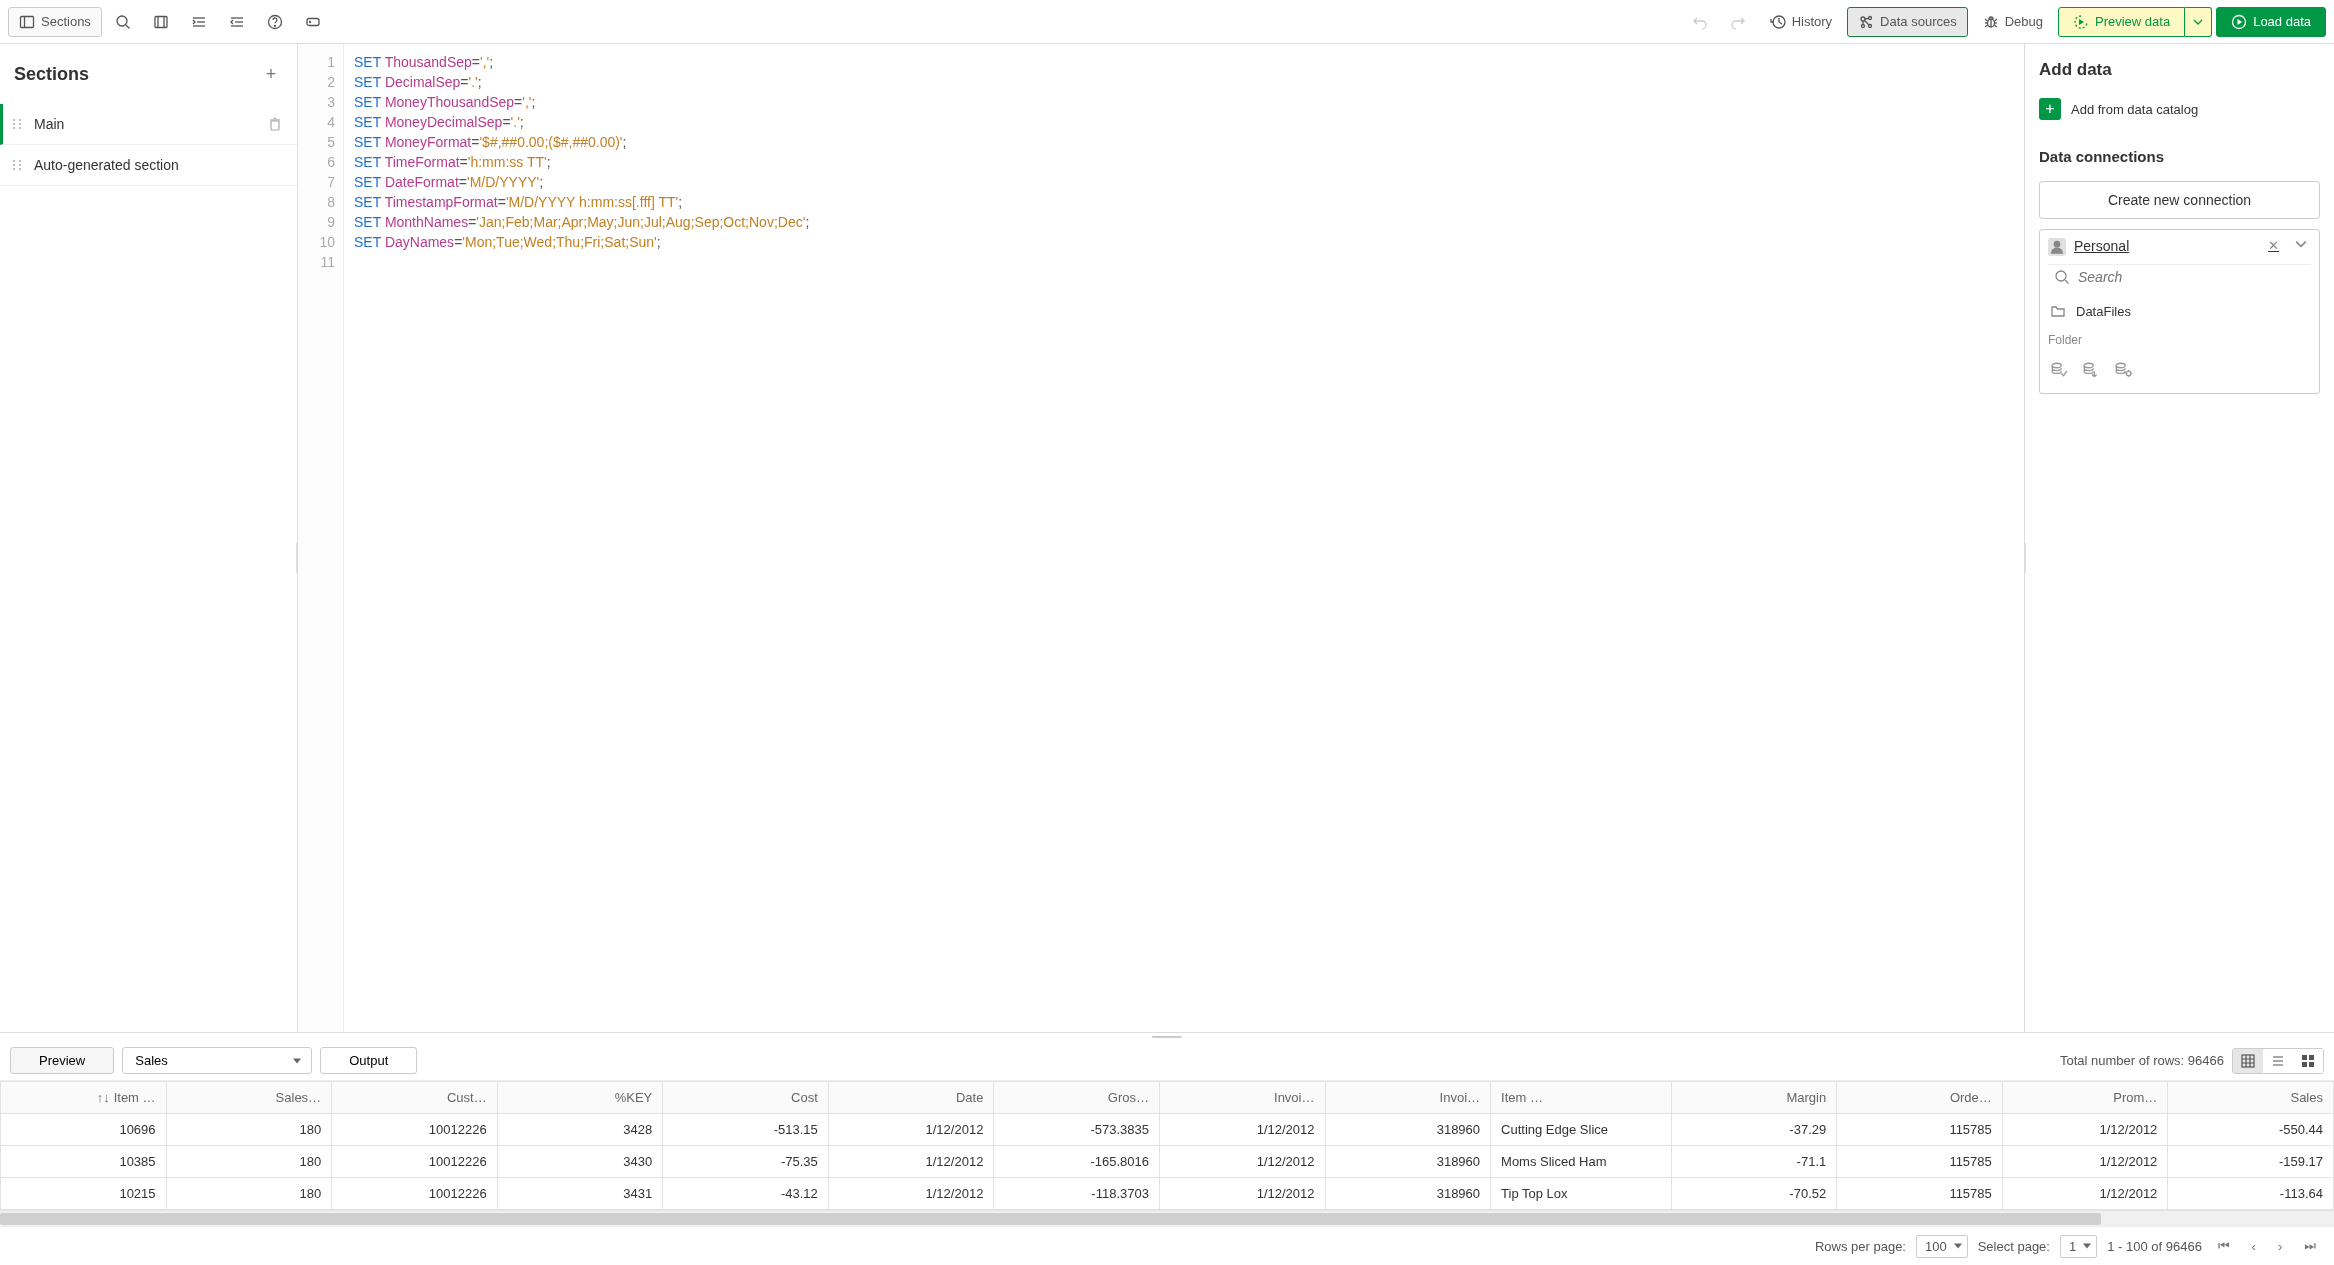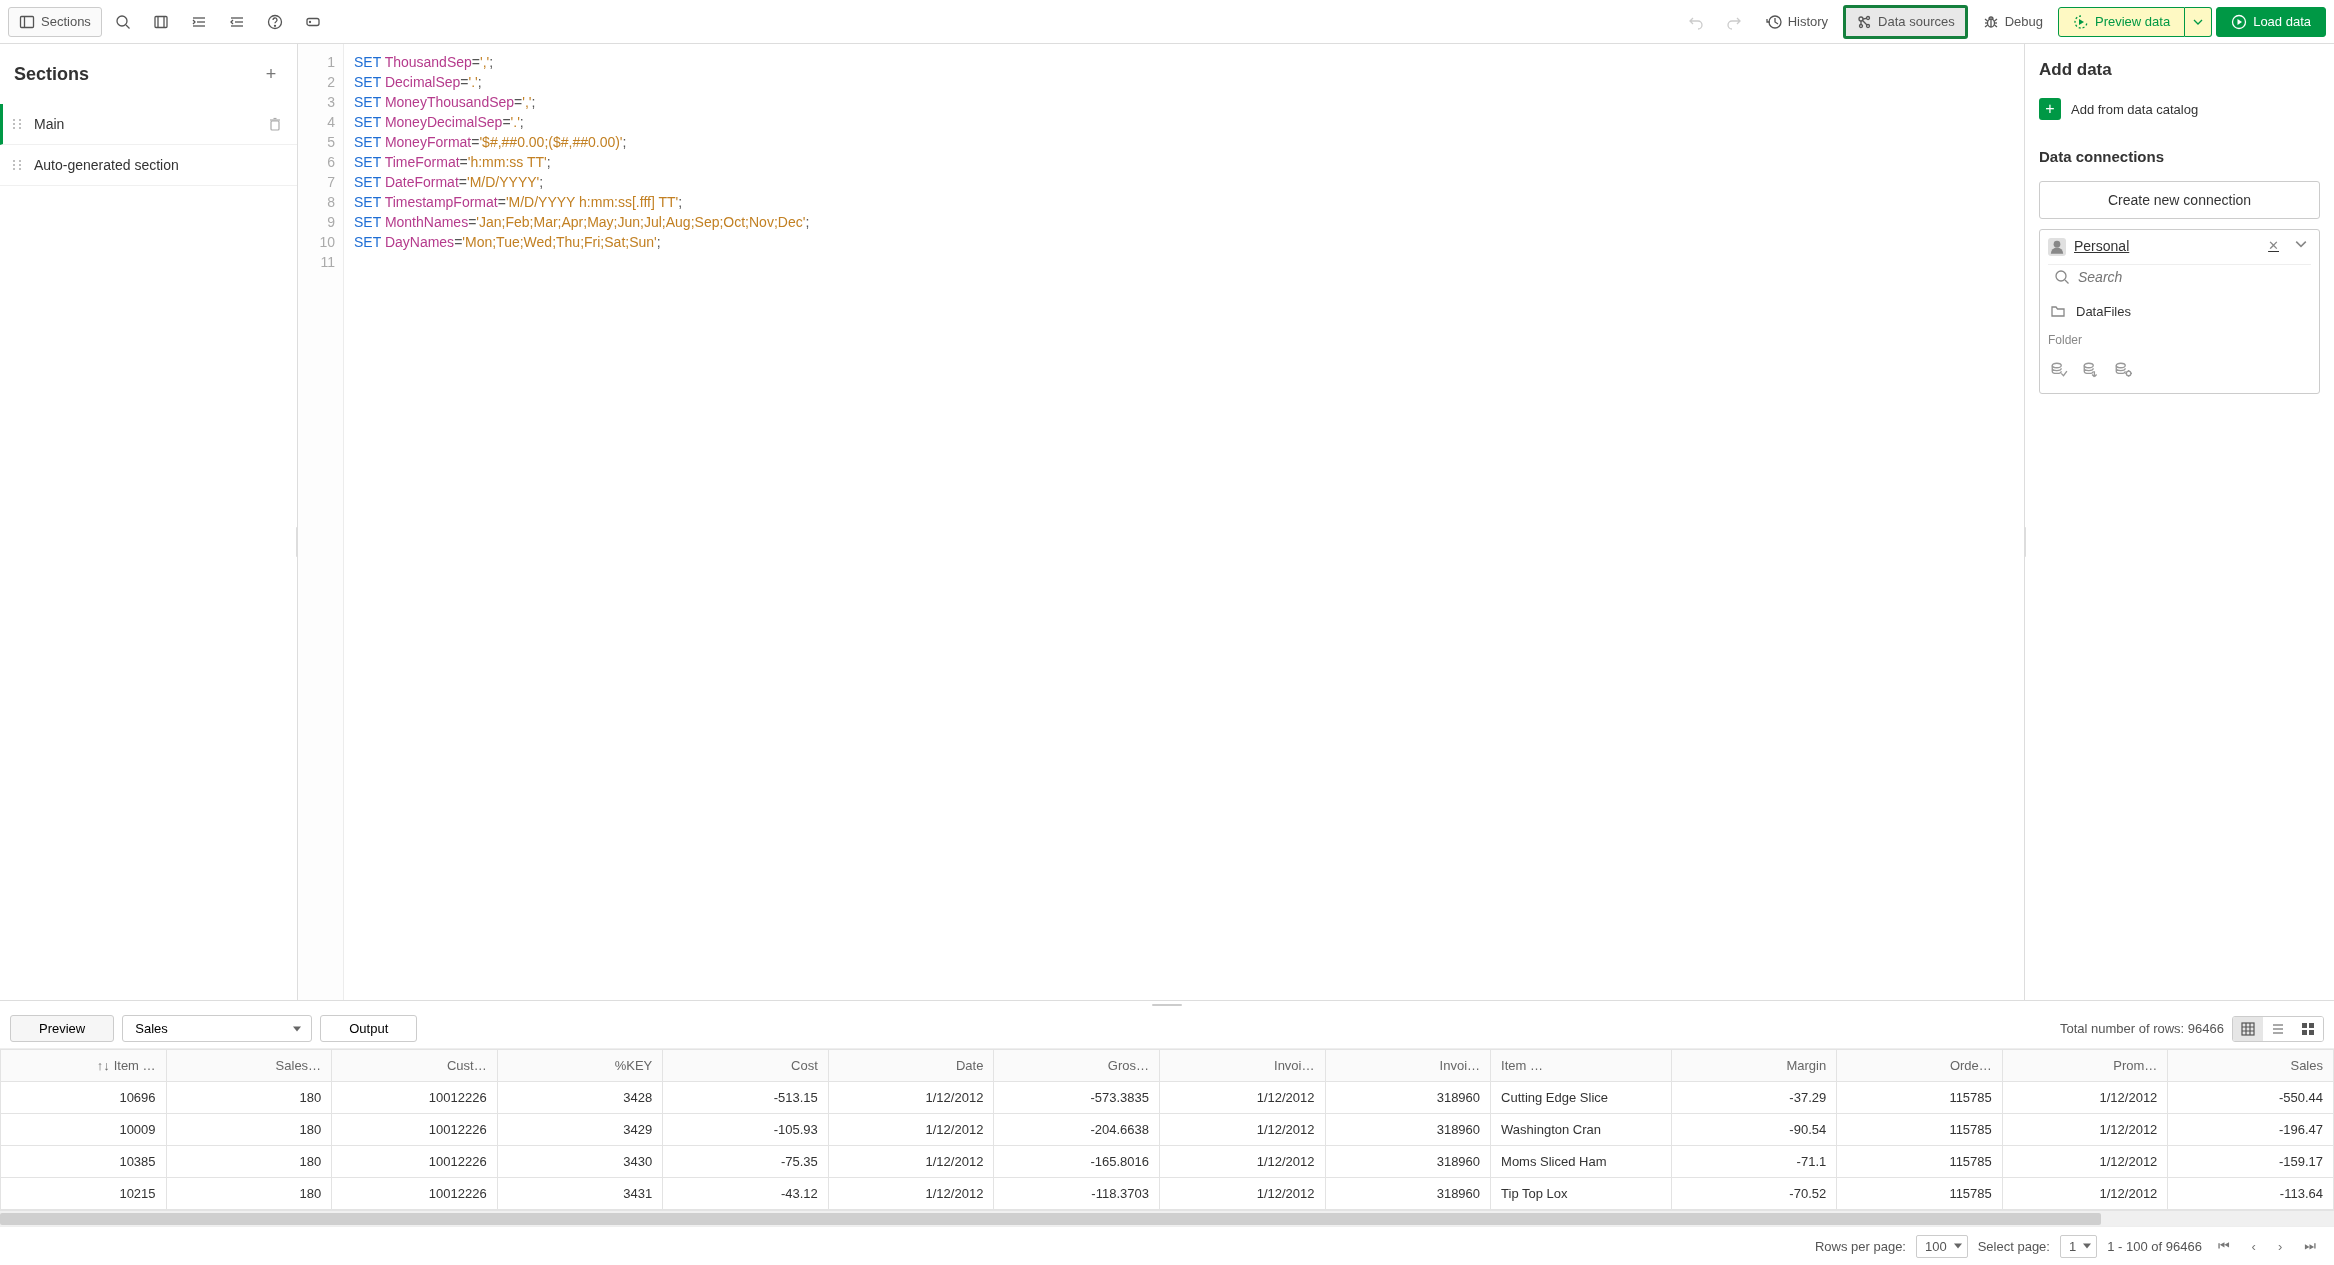--- a/index.html
+++ b/index.html
@@ -6,21 +6,21 @@
   html, body { width: 100%; height: 100%; background: #fff; color: #333; }
   body { display: flex; flex-direction: column; height: 100vh; overflow: hidden; font-size: 13px; }
 
   
   .toolbar { display: flex; align-items: center; padding: 4px 8px; border-bottom: 1px solid #ddd; background: #fff; height: 44px; }
   .toolbar-left { display: flex; align-items: center; gap: 4px; }
   .toolbar-right { margin-left: auto; display: flex; align-items: center; gap: 4px; }
   .tb-btn { display: inline-flex; align-items: center; gap: 6px; padding: 6px 10px; border: 1px solid transparent; border-radius: 3px; background: transparent; cursor: pointer; color: #555; font-size: 13px; }
   .tb-btn.bordered { border: 1px solid #ccc; background: #fafafa; }
   .tb-btn.icon-only { padding: 6px 8px; }
-  .tb-btn.active { background: #e8e8e8; border: 3px solid #15803d; align-items: center; }
+  .tb-btn.active { background: #e8e8e8; border: 1px solid #15803d; align-items: center; }
   .tb-btn.green-outline { border: 1px solid #009845; color: #009845; background: #fef9c3; padding: 6px 14px; }
   .tb-btn.green-solid { background: #009845; color: #fff; border: 1px solid #009845; padding: 6px 14px; }
   .tb-btn.preview-dd { border-left: none; padding: 6px 8px; }
   .ico { display: inline-block; width: 16px; height: 16px; }
 
   
   .main-area { display: flex; flex: 1; min-height: 0; }
   .sections-panel { width: 298px; border-right: 1px solid #ddd; display: flex; flex-direction: column; background: #fff; position: relative; }
   .sections-header { display: flex; align-items: center; padding: 18px 14px; }
   .sections-header h2 { font-size: 18px; font-weight: 600; color: #333; flex: 1; }
@@ -454,36 +454,20 @@
             <td class="col-w-m">-573.3835</td>
             <td class="col-w-m">1/12/2012</td>
             <td class="col-w-m">318960</td>
             <td class="l col-w-item">Cutting Edge Slice</td>
             <td class="col-w-m">-37.29</td>
             <td class="col-w-m">115785</td>
             <td class="col-w-m">1/12/2012</td>
             <td class="col-w-m">-550.44</td>
           </tr>
           <tr>
-            <td class="col-w-m">10009</td>
-            <td class="col-w-m">180</td>
-            <td class="col-w-m">10012226</td>
-            <td class="col-w-m">3429</td>
-            <td class="col-w-m">-105.93</td>
-            <td class="col-w-m">1/12/2012</td>
-            <td class="col-w-m">-204.6638</td>
-            <td class="col-w-m">1/12/2012</td>
-            <td class="col-w-m">318960</td>
-            <td class="l col-w-item">Washington Cran</td>
-            <td class="col-w-m">-90.54</td>
-            <td class="col-w-m">115785</td>
-            <td class="col-w-m">1/12/2012</td>
-            <td class="col-w-m">-196.47</td>
-          </tr>
-          <tr>
             <td class="col-w-m">10385</td>
             <td class="col-w-m">180</td>
             <td class="col-w-m">10012226</td>
             <td class="col-w-m">3430</td>
             <td class="col-w-m">-75.35</td>
             <td class="col-w-m">1/12/2012</td>
             <td class="col-w-m">-165.8016</td>
             <td class="col-w-m">1/12/2012</td>
             <td class="col-w-m">318960</td>
             <td class="l col-w-item">Moms Sliced Ham</td>

